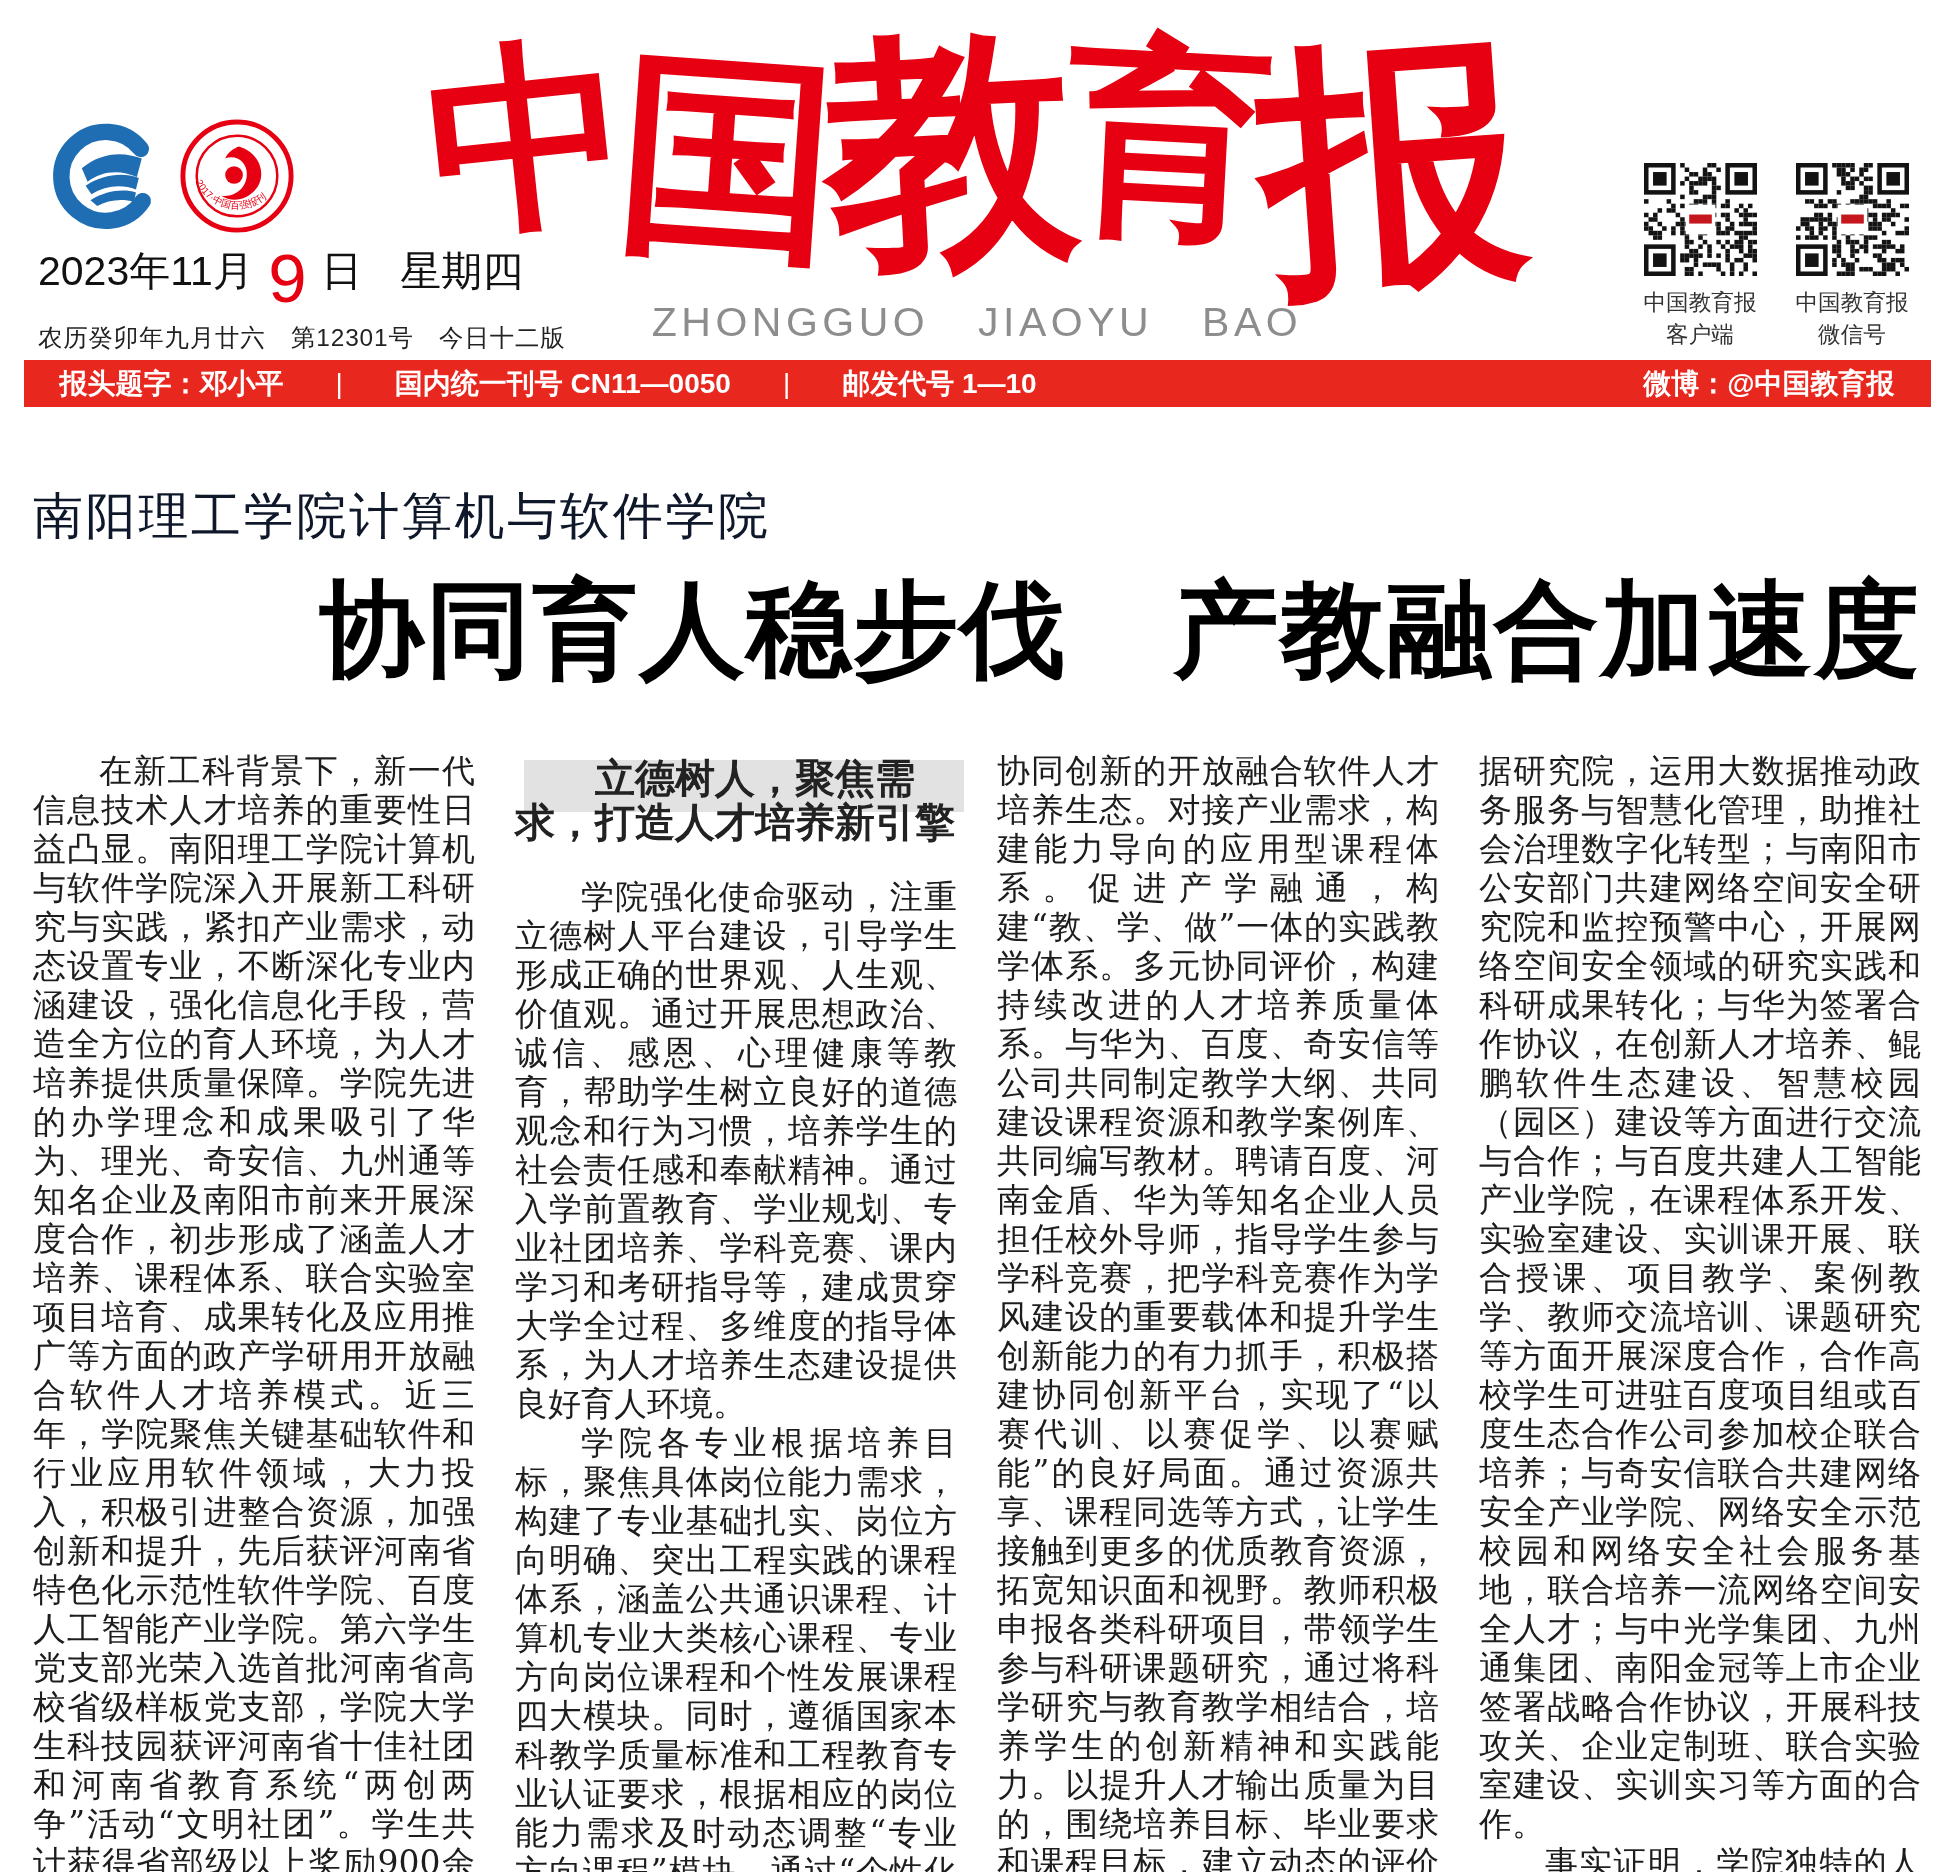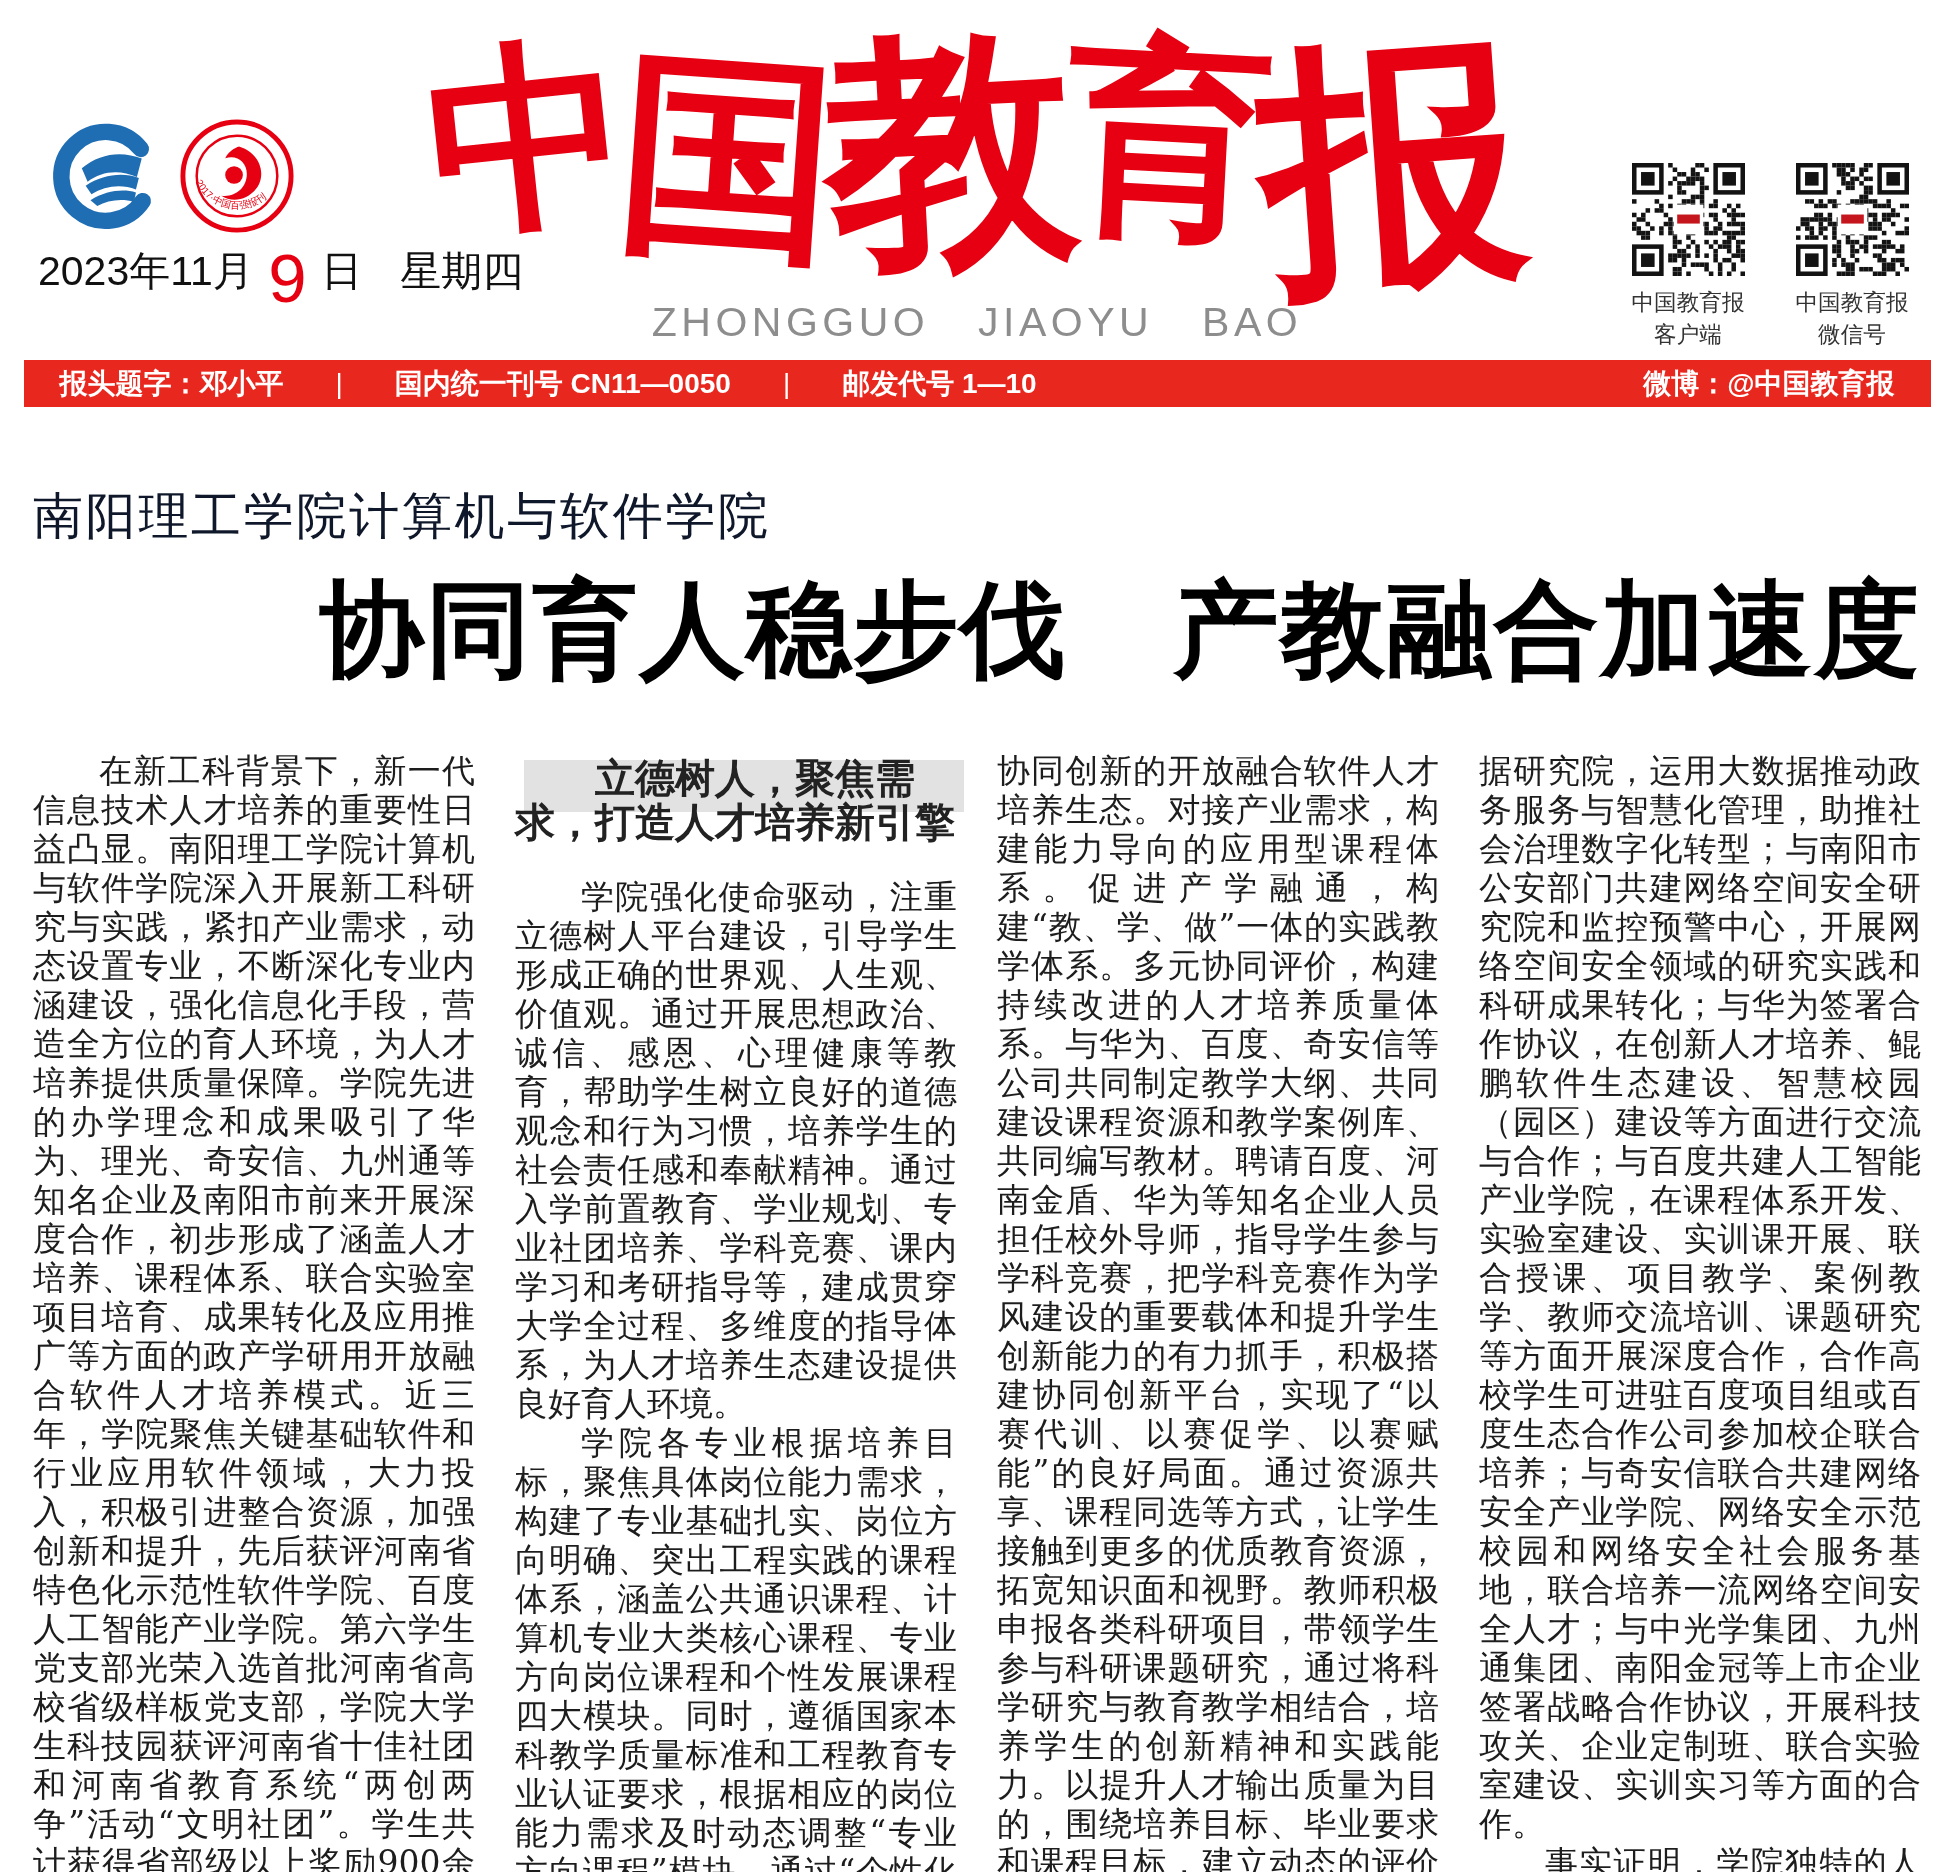--- a/index.html
+++ b/index.html
@@ -20,21 +20,21 @@
   .masthead{position:absolute;left:50%;top:0;transform:translateX(-50%);width:905px;text-align:center;}
   .masthead-chars{display:flex;justify-content:center;align-items:center;height:299px;color:#e60012;
     font-family:"DejaVu Serif", serif;font-weight:900;}
   .mc{line-height:1;margin:0 -5.4px;display:inline-block;}
   .mc0{font-size:201px;transform:rotate(-6deg) translateY(-12.7px);}
   .mc1{font-size:217px;transform:rotate(4deg) translateY(7.2px);}
   .mc2{font-size:251px;transform:rotate(-3deg) translateY(-1.8px);}
   .mc3{font-size:206px;transform:rotate(3deg) translateY(-11px);}
   .mc4{font-size:264px;transform:rotate(-4deg) translateY(14.5px);}
   .pinyin{font-size:41px;font-weight:normal;color:#8d8d8d;letter-spacing:4.5px;word-spacing:33px;margin-top:0;}
-  .qr-block{position:absolute;right:43px;top:163px;display:flex;gap:46px;}
+  .qr-block{position:absolute;right:43px;top:163px;display:flex;gap:34px;}
   .qr-item{text-align:center;width:118px;}
   .qr-code{width:113px;height:113px;margin:0 auto;}
   .qr-label{font-size:22.6px;color:#333;line-height:1.4;margin-top:11px;}
   
   .redbar{height:47px;margin:0 23.5px;background:#e8281f;display:flex;align-items:center;color:#fff;
     font-weight:bold;font-size:28px;padding:0 36px;box-sizing:border-box;}
   .redbar .sep{margin:0 52px;font-weight:normal;}
   .redbar-right{margin-left:auto;}
   
   .article{padding:0 33px;}
@@ -81,20 +81,21 @@
           </text>
         </svg>
       </span>
     </div>
     <div class="date-line">
       <span>2023年11月</span>
       <span class="date-day">9</span>
       <span>日</span>
       <span class="date-weekday">星期四</span>
     </div>
+    <div class="info-line">农历癸卯年九月廿六　第12301号　今日十二版</div>
   </div>
 
   <div class="masthead">
     <div class="masthead-chars">
       <span class="mc mc0">中</span>
       <span class="mc mc1">国</span>
       <span class="mc mc2">教</span>
       <span class="mc mc3">育</span>
       <span class="mc mc4">报</span>
     </div>

